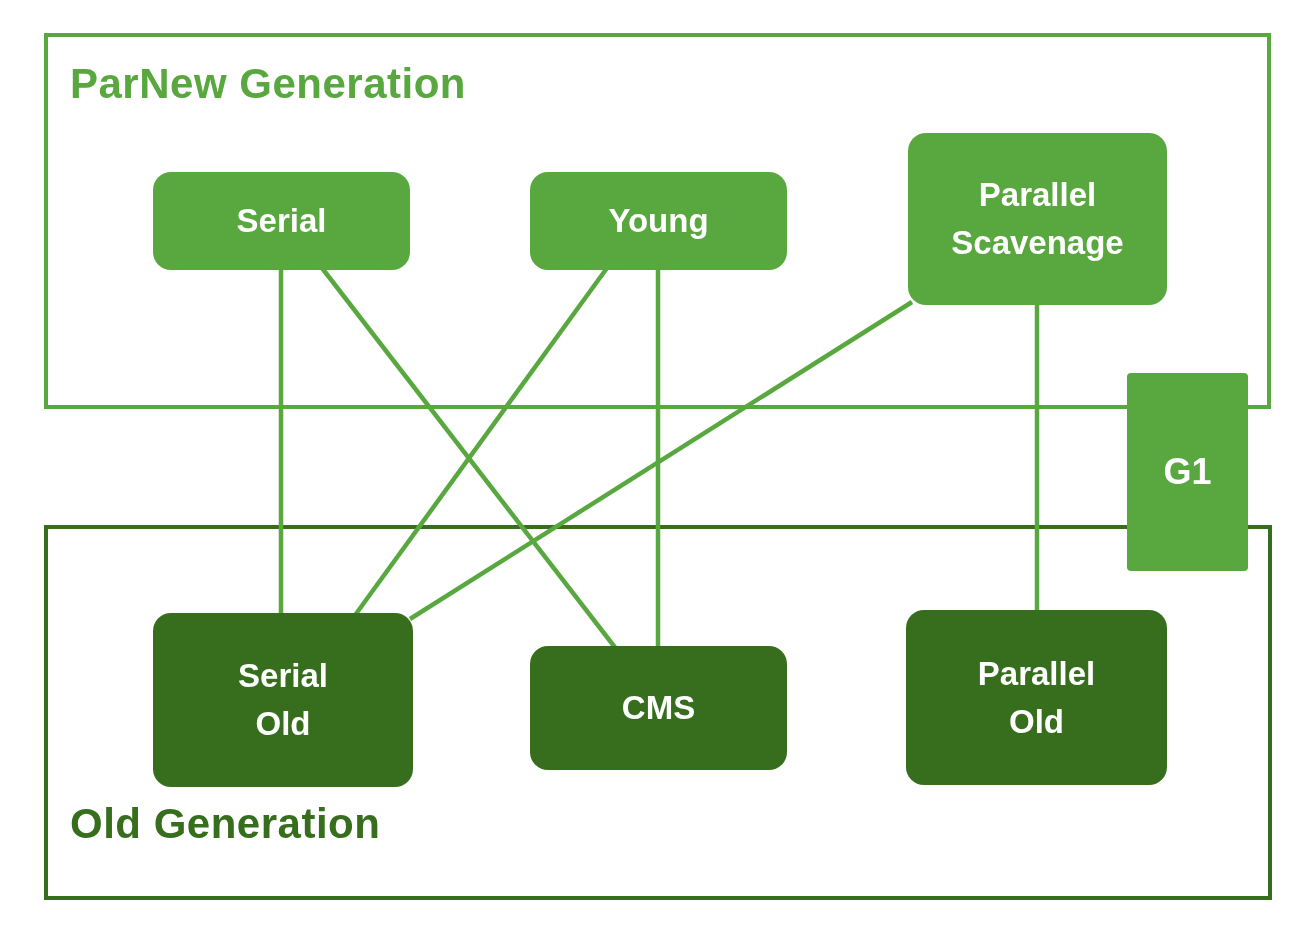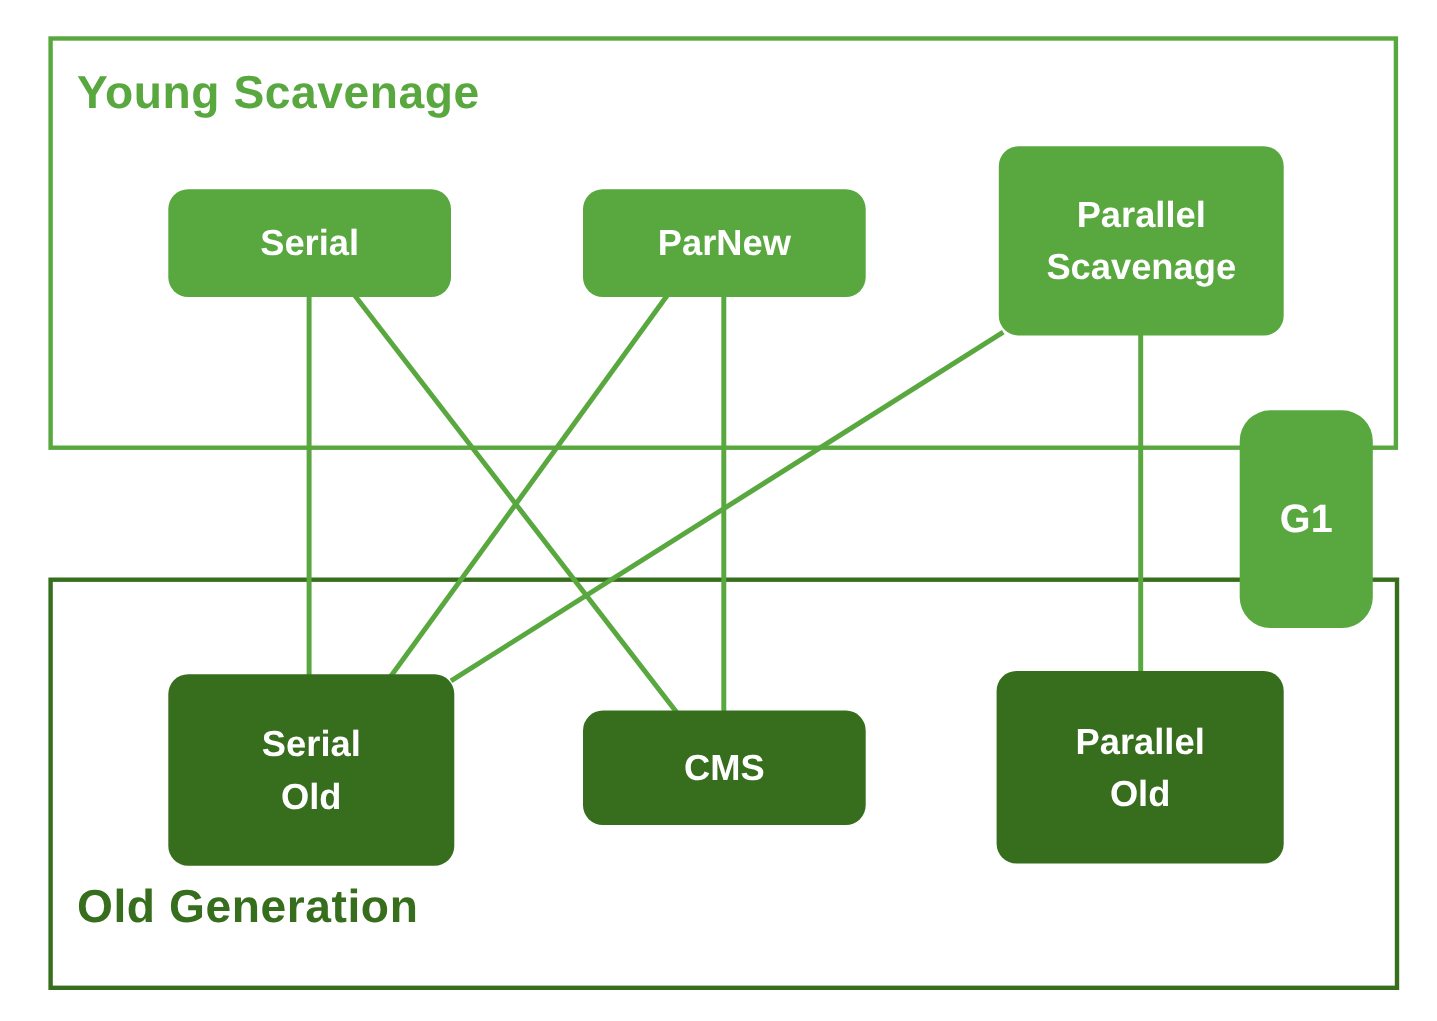--- a/index.html
+++ b/index.html
@@ -57,52 +57,52 @@
     text-align: center;
     line-height: 1.45;
   }
   .node span { white-space: pre-line; }
   .node.light { background: #58a83f; }
   .node.dark  { background: #376e1d; }
 
   .node-serial            { left: 153px;  top: 172px; width: 257px; height: 98px;  }
   .node-parnew            { left: 530px;  top: 172px; width: 257px; height: 98px;  }
   .node-parallel-scavenge { left: 908px;  top: 133px; width: 259px; height: 172px; }
-  .node-g1                { left: 1127px; top: 373px; width: 121px; height: 198px; border-radius: 28px; font-size: 36px; z-index: 4; }
+  .node-g1                { left: 1127px; top: 373px; width: 121px; height: 198px; border-radius: 4px; font-size: 36px; z-index: 4; }
   .node-serial-old        { left: 153px;  top: 613px; width: 260px; height: 174px; }
-  .node-cms               { left: 530px;  top: 646px; width: 257px; height: 104px; }
+  .node-cms               { left: 530px;  top: 646px; width: 257px; height: 124px; }
   .node-parallel-old      { left: 906px;  top: 610px; width: 261px; height: 175px; }
 </style>
 </head>
 <body>
 
 <div class="canvas">
 
   <div class="container young"></div>
   <div class="container old"></div>
 
-  <div class="container-label young-label">Young Scavenage</div>
+  <div class="container-label young-label">ParNew Generation</div>
 
   <div class="container-label old-label">Old Generation</div>
 
   <svg class="edges" xmlns="http://www.w3.org/2000/svg">
       <line x1="281" y1="268" x2="281" y2="618" stroke="#58a83f" stroke-width="4.5"></line>
       <line x1="322" y1="268" x2="617" y2="650" stroke="#58a83f" stroke-width="4.5"></line>
       <line x1="607" y1="268" x2="353" y2="618" stroke="#58a83f" stroke-width="4.5"></line>
       <line x1="658" y1="268" x2="658" y2="650" stroke="#58a83f" stroke-width="4.5"></line>
       <line x1="912" y1="302" x2="410" y2="619" stroke="#58a83f" stroke-width="4.5"></line>
       <line x1="1037" y1="302" x2="1037" y2="615" stroke="#58a83f" stroke-width="4.5"></line>
     </svg>
 
   <div class="node light node-serial">
     <span>Serial</span>
   </div>
 
   <div class="node light node-parnew">
-    <span>ParNew</span>
+    <span>Young</span>
   </div>
 
   <div class="node light node-parallel-scavenge">
     <span>Parallel
 Scavenage</span>
   </div>
 
   <div class="node light node-g1">
     <span>G1</span>
   </div>

